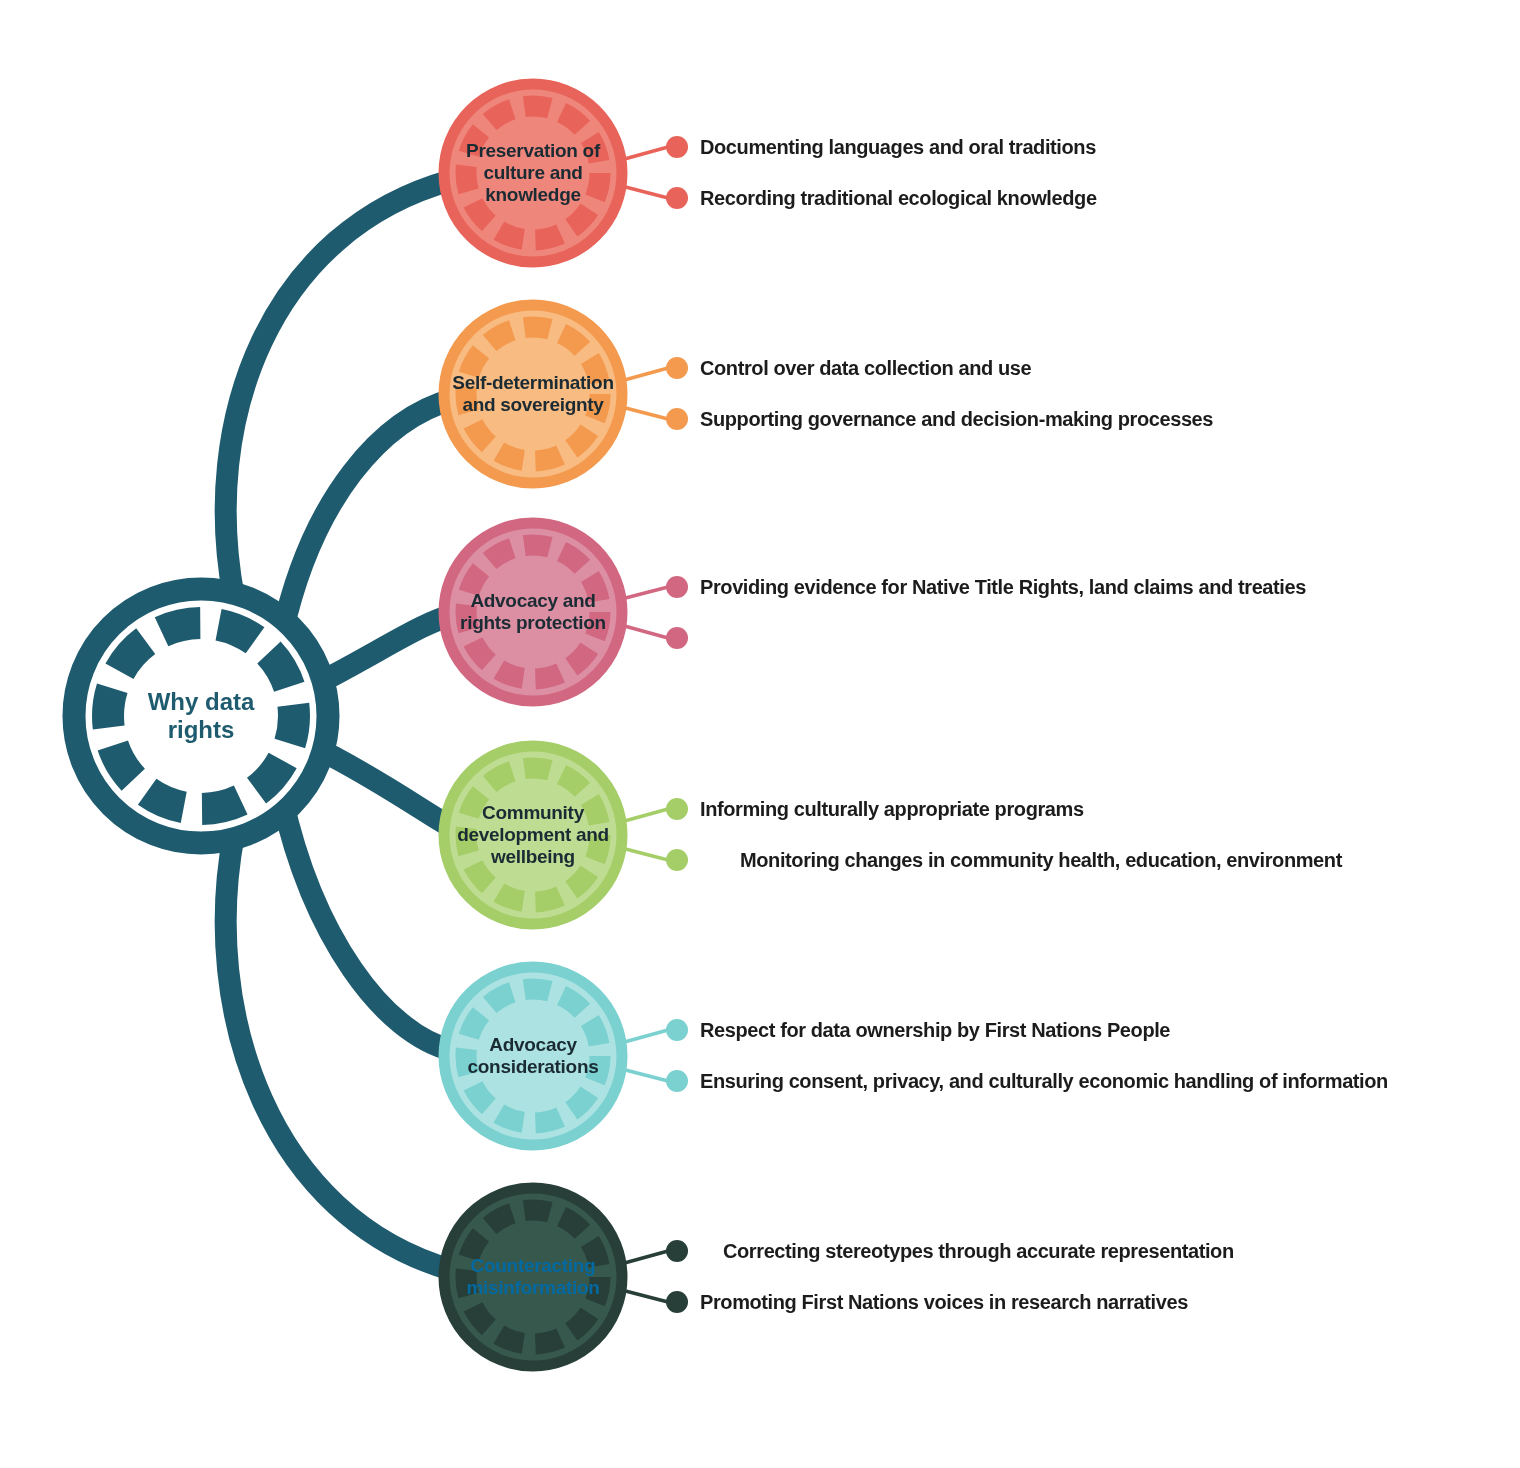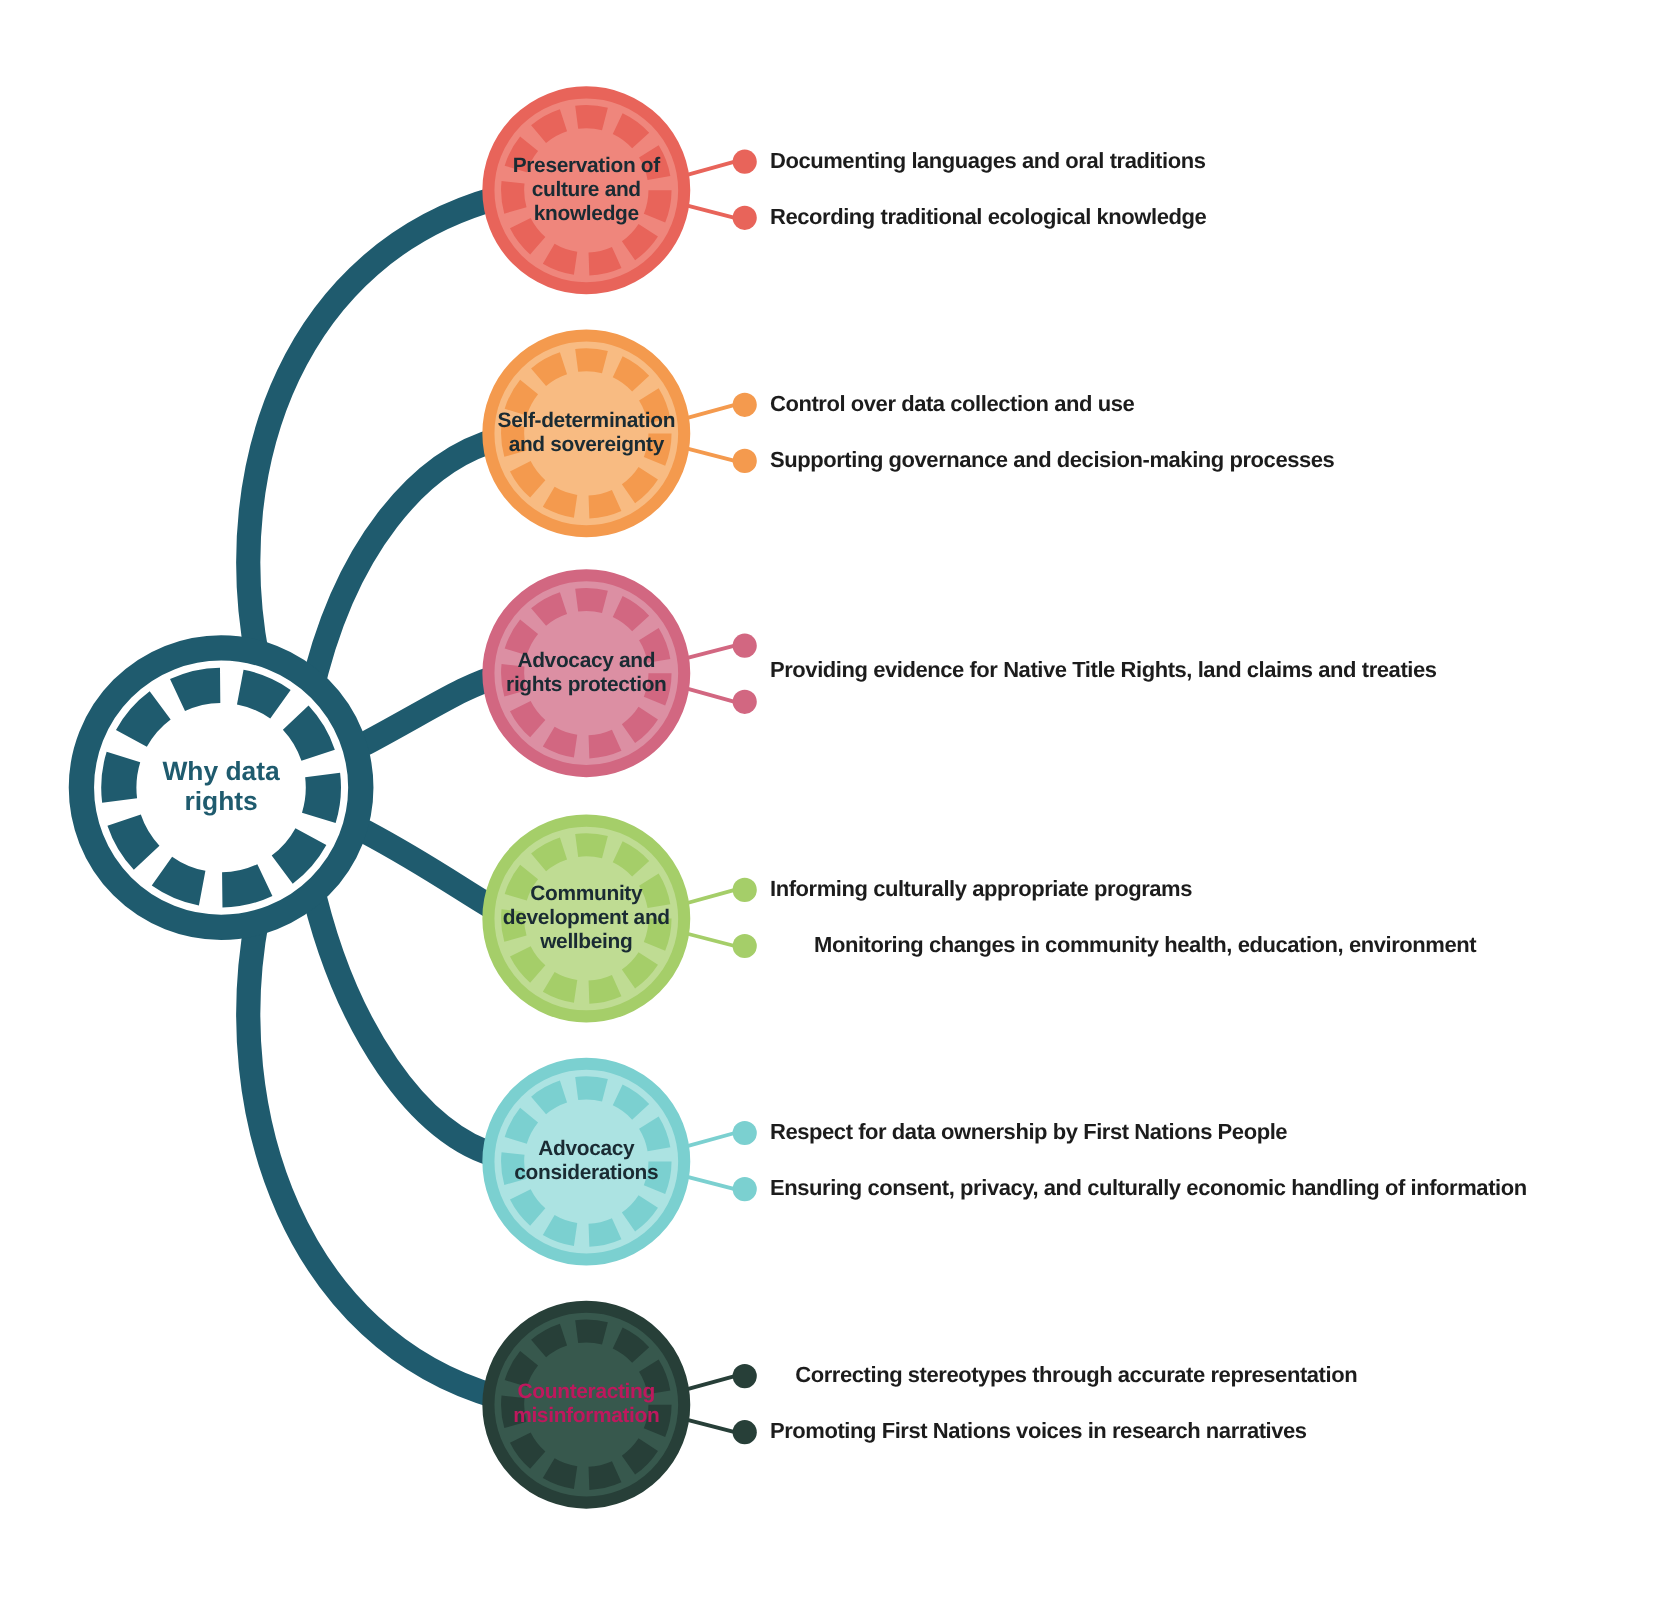--- a/index.html
+++ b/index.html
@@ -15,21 +15,21 @@
     position:absolute;
     transform:translate(-50%,-50%);
     width:178px;
     text-align:center;
     font-weight:700;
     font-size:19px;
     line-height:1.16;
     letter-spacing:-0.3px;
     color:#1a2b33;
   }
-  .node-label.dark{color:#be185d;}
+  .node-label.dark{color:#0369a1;}
   .item{
     position:absolute;
     left:700px;
     transform:translateY(-50%);
     font-weight:700;
     font-size:20px;
     letter-spacing:-0.4px;
     color:#1c1c1c;
     white-space:nowrap;
   }
@@ -132,21 +132,21 @@
   <div class="node-label" style="left:533px;top:835px;">Community development and wellbeing</div>
   <div class="node-label" style="left:533px;top:1056px;">Advocacy considerations</div>
   <div class="node-label dark" style="left:533px;top:1277px;">Counteracting misinformation</div>
 
   <div class="item" style="top:147px;">Documenting languages and oral traditions</div>
   <div class="item" style="top:198px;">Recording traditional ecological knowledge</div>
 
   <div class="item" style="top:368px;">Control over data collection and use</div>
   <div class="item" style="top:419px;">Supporting governance and decision-making processes</div>
 
-  <div class="item" style="top:610px;">Providing evidence for Native Title Rights, land claims and treaties</div>
+  <div class="item" style="top:587px;">Providing evidence for Native Title Rights, land claims and treaties</div>
 
   <div class="item" style="top:809px;">Informing culturally appropriate programs</div>
   <div class="item" style="top:860px;margin-left:40px;">Monitoring changes in community health, education, environment</div>
 
   <div class="item" style="top:1030px;">Respect for data ownership by First Nations People</div>
   <div class="item" style="top:1081px;">Ensuring consent, privacy, and culturally economic handling of information</div>
 
   <div class="item" style="top:1251px;margin-left:23px;">Correcting stereotypes through accurate representation</div>
   <div class="item" style="top:1302px;">Promoting First Nations voices in research narratives</div>
 

